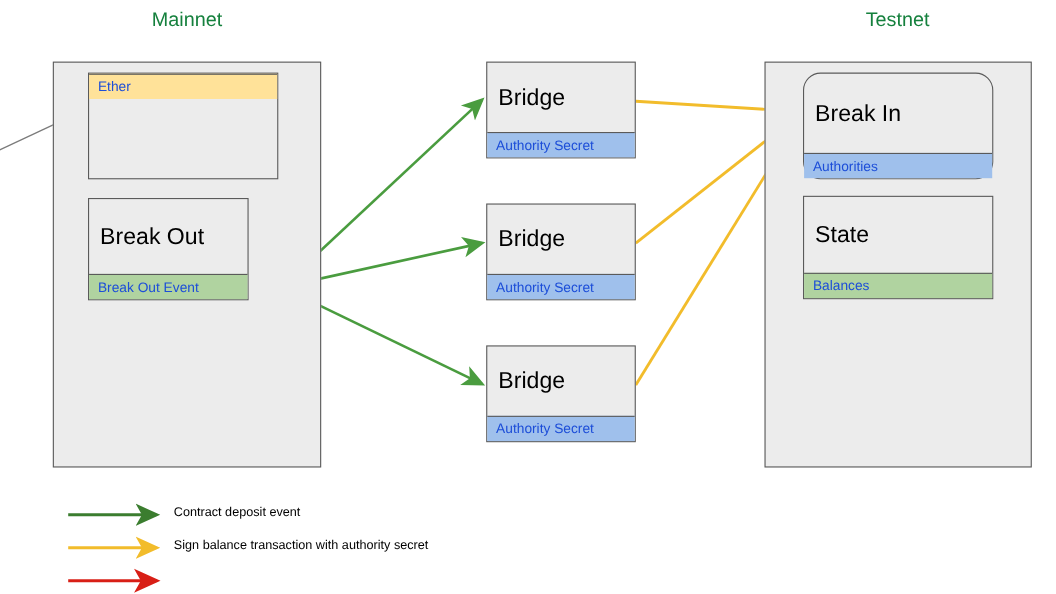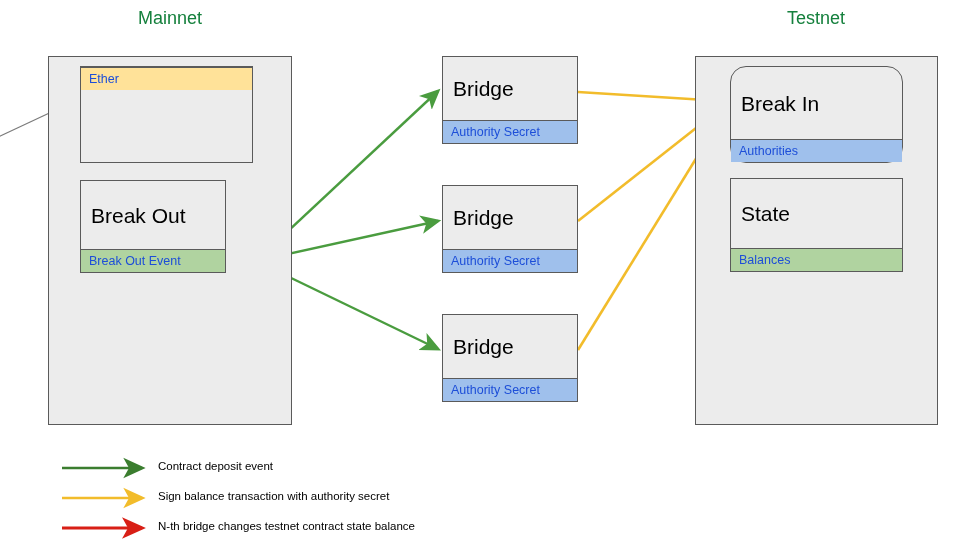--- a/index.html
+++ b/index.html
@@ -200,18 +200,17 @@
 
     <div class="legend-row">
       <svg class="legend-swatch" viewBox="0 0 92 24">
         <path d="M2,12 L82,12" fill="none" stroke="#d81f16" stroke-width="2.8" marker-end="url(#ah-red-lg)"></path>
         <defs>
           <marker id="ah-red-lg" markerWidth="9" markerHeight="9" refX="7.2" refY="4.5" orient="auto">
             <path d="M0,0.6 L8.6,4.5 L0,8.4 L2.2,4.5 Z" fill="#d81f16"></path>
           </marker>
         </defs>
       </svg>
-      <div class="legend-label">N-th bridge changes testnet contract state balance</div>
     </div>
 
   </div>
 
 </div>
 
 </body></html>

